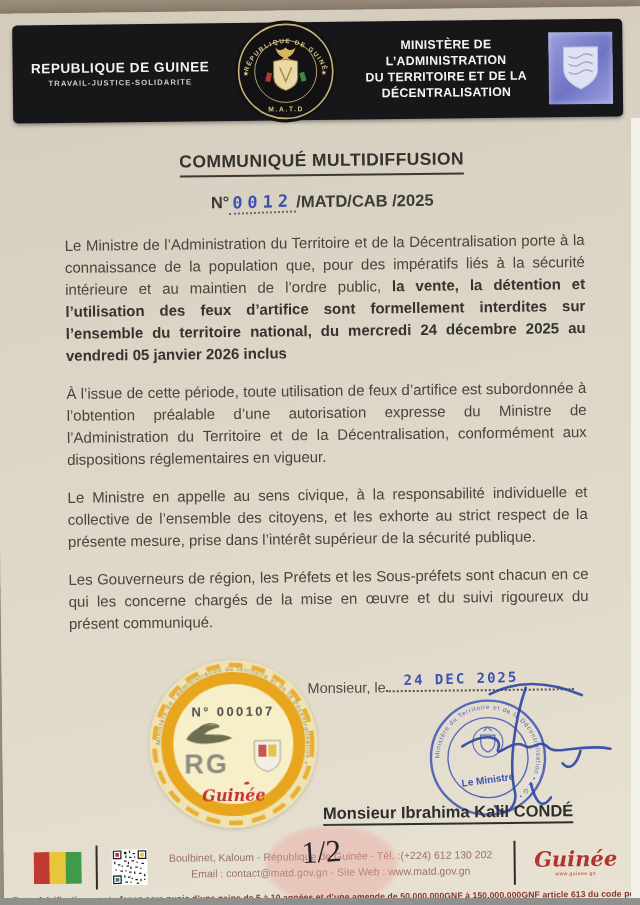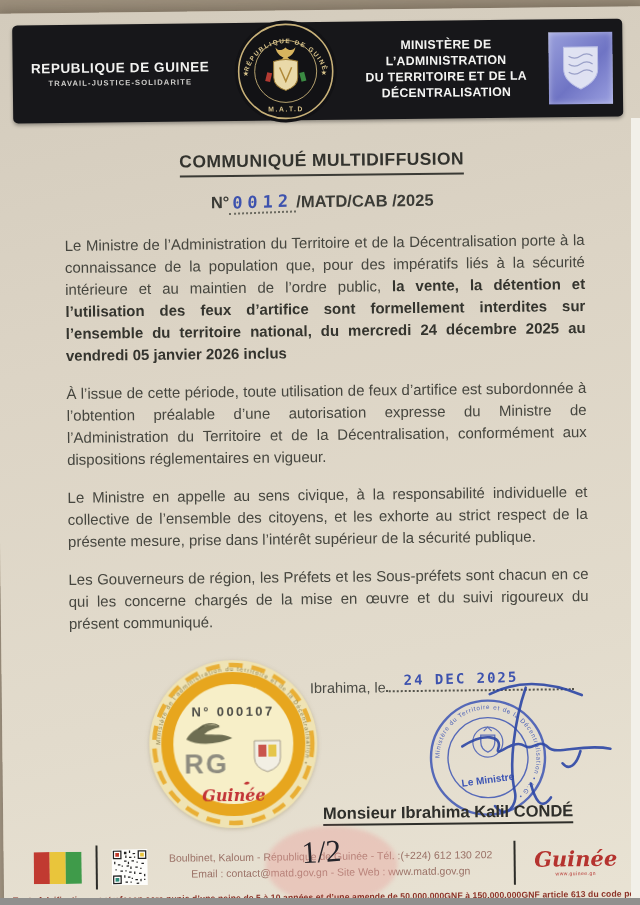--- a/index.html
+++ b/index.html
@@ -123,21 +123,21 @@
     <div class="bodytext">
         <p><span>Le Ministre de l’Administration du Territoire et de la Décentralisation porte à la connaissance de la population que, pour des impératifs liés à la sécurité intérieure et au maintien de l’ordre public, </span><span class="b">la vente, la détention et l’utilisation des feux d’artifice sont formellement interdites sur l’ensemble du territoire national, du mercredi 24 décembre 2025 au vendredi 05 janvier 2026 inclus</span></p>
         <p><span>À l’issue de cette période, toute utilisation de feux d’artifice est subordonnée à l’obtention préalable d’une autorisation expresse du Ministre de l’Administration du Territoire et de la Décentralisation, conformément aux dispositions réglementaires en vigueur.</span></p>
         <p><span>Le Ministre en appelle au sens civique, à la responsabilité individuelle et collective de l’ensemble des citoyens, et les exhorte au strict respect de la présente mesure, prise dans l’intérêt supérieur de la sécurité publique.</span></p>
         <p><span>Les Gouverneurs de région, les Préfets et les Sous-préfets sont chacun en ce qui les concerne chargés de la mise en œuvre et du suivi rigoureux du présent communiqué.</span></p>
       </div>
 
     <div class="sigzone">
 
       <div class="date-line">
-        <span>Ibrahima, le</span><span class="date-dots"><span class="date-stamp">24 DEC 2025</span></span>
+        <span>Monsieur, le</span><span class="date-dots"><span class="date-stamp">24 DEC 2025</span></span>
       </div>
 
       <svg class="sticker" width="170" height="170" viewBox="0 0 170 170">
         <defs>
             <path id="stkRim" d="M 12,85 a 73,73 0 1,1 146,0 a 73,73 0 1,1 -146,0"></path>
           </defs>
         <circle cx="85" cy="85" r="84" fill="#efe3b4"></circle>
         <circle cx="85" cy="85" r="79" fill="none" stroke="#e7a61e" stroke-width="4.5" stroke-dasharray="14 9" opacity="0.85"></circle>
         <circle cx="85" cy="85" r="66" fill="#f7efc8" stroke="#e7a61e" stroke-width="12"></circle>
         <text font-size="6.1" fill="#8d804e" letter-spacing="1">

